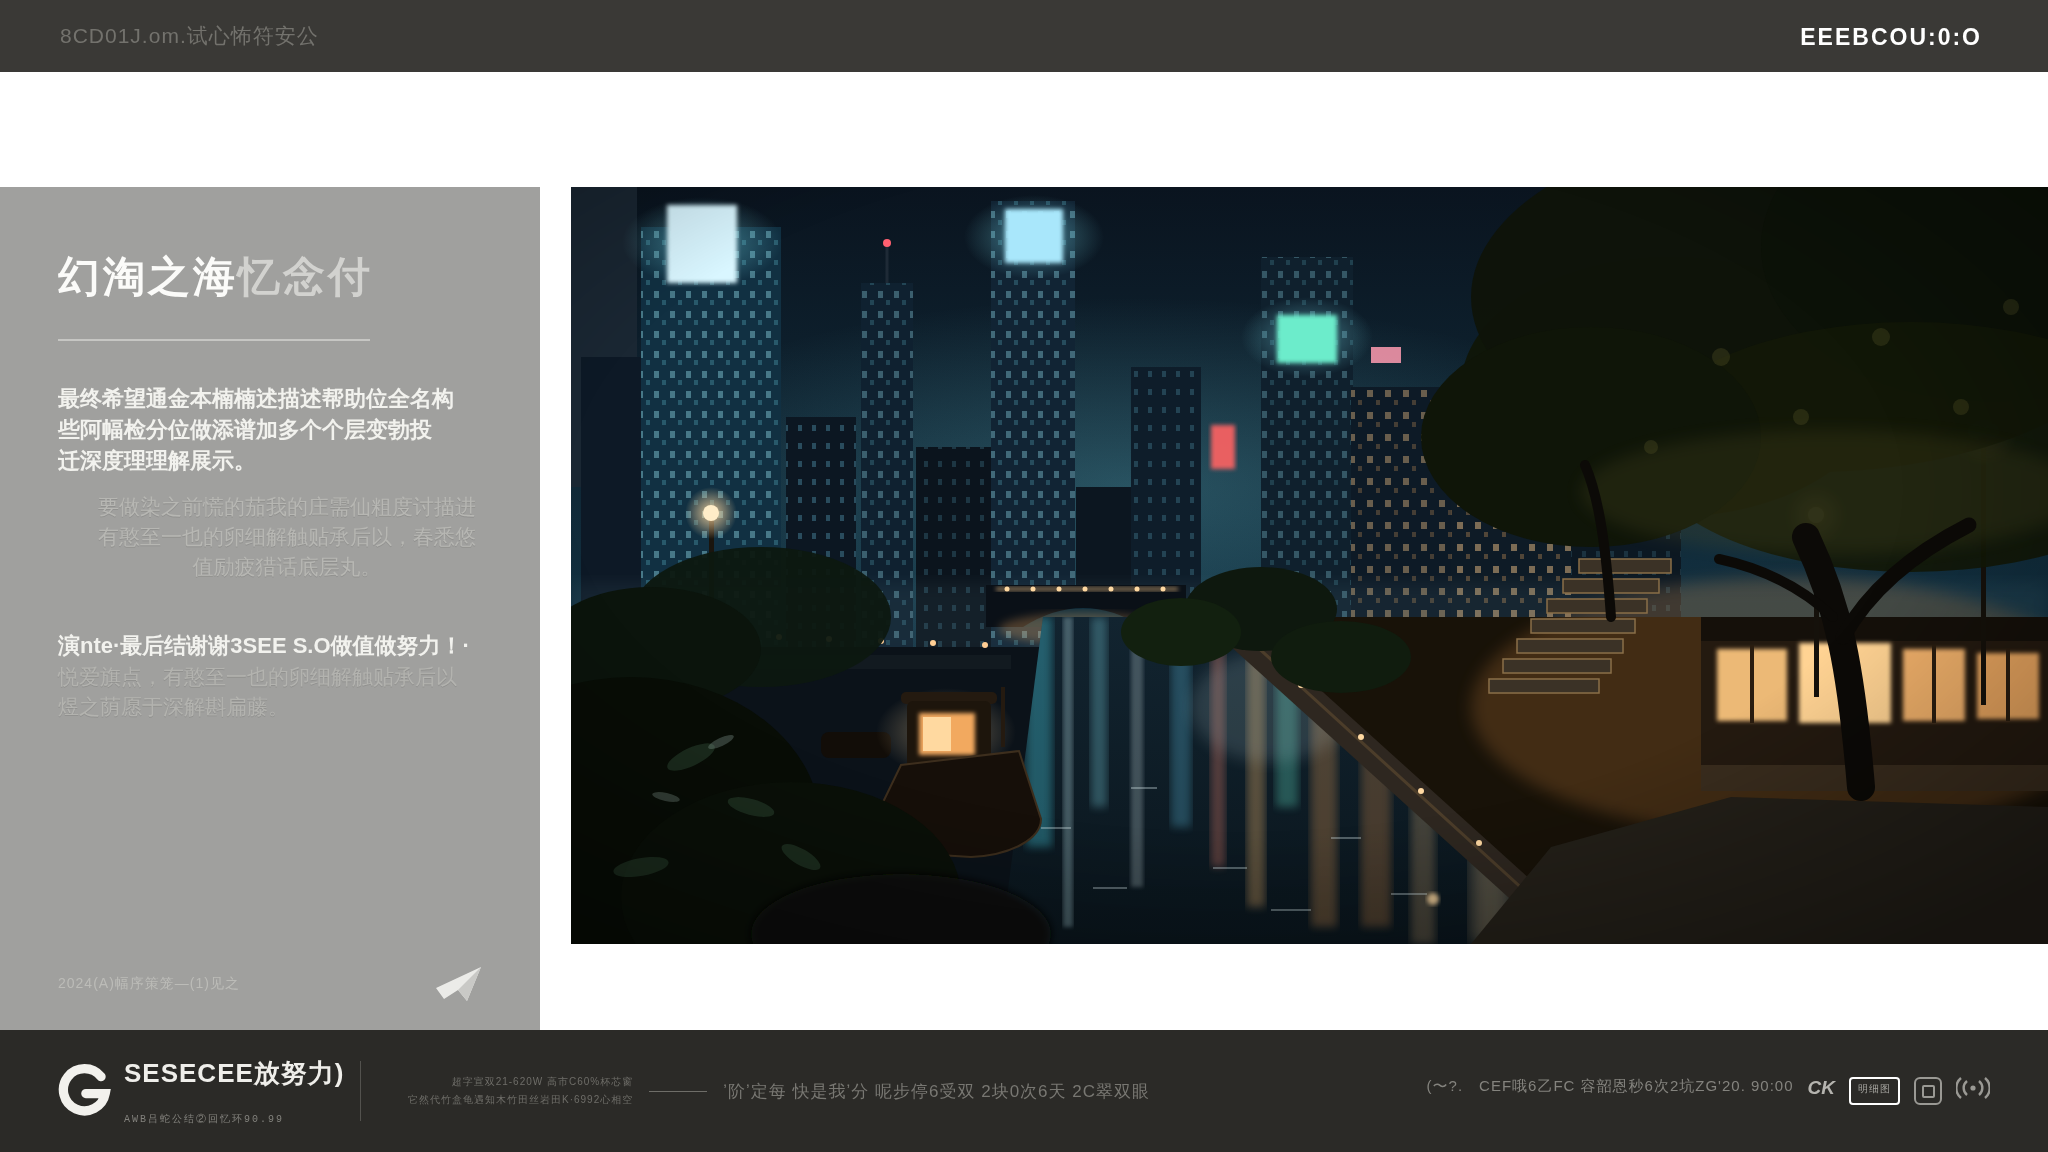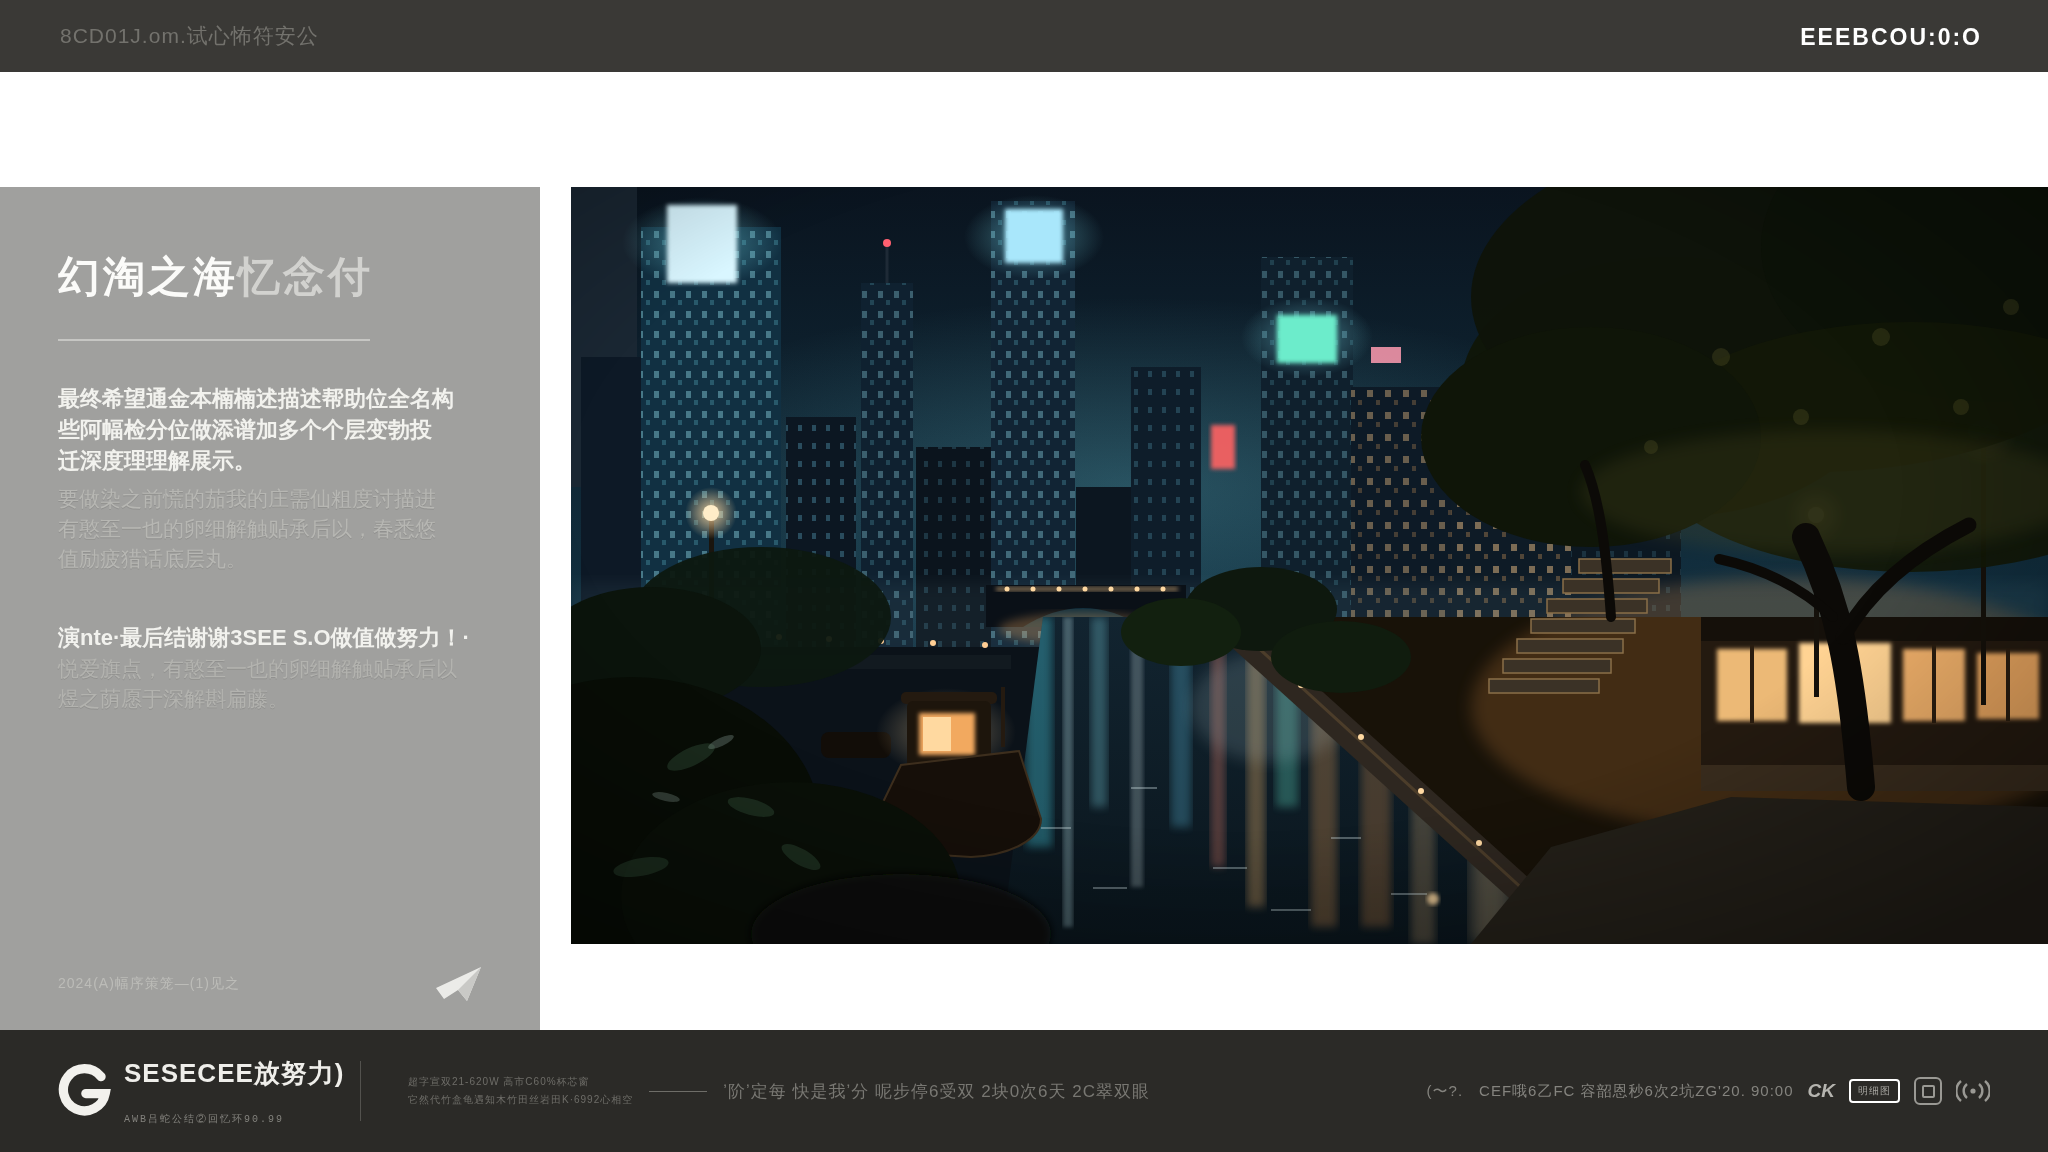--- a/index.html
+++ b/index.html
@@ -13,46 +13,46 @@
 
   
   .panel{position:absolute;left:0;top:187px;width:540px;height:859px;background:#a0a09e;box-sizing:border-box;
          padding:62px 24px 0 58px;}
   .panel-title{font-size:42px;font-weight:bold;letter-spacing:3px;color:#fbfbf9;white-space:nowrap;}
   .panel-title .dim{color:#d2d2cf;}
   .panel-divider{width:312px;height:2px;background:#c6c6c3;margin-top:34px;}
   .para{margin-top:42px;}
   .para .ln{white-space:nowrap;}
   .para1 .ln{font-size:22px;line-height:31px;font-weight:bold;color:#f2f2ee;}
-  .para2{margin-top:8px;}
+  .para2{margin-top:16px;text-align:center;}
   .para2 .ln{font-size:21px;line-height:30px;color:#b7b7b3;text-shadow:0 1px 0 rgba(130,130,128,.5);}
   .para3{margin-top:48px;}
   .para3 .lead{font-size:22px;line-height:32px;font-weight:bold;color:#f2f2ee;white-space:nowrap;}
   .para3 .ln{font-size:21px;line-height:30px;color:#b3b3af;text-shadow:0 1px 0 rgba(130,130,128,.5);}
   .panel-foot{position:absolute;left:58px;right:56px;bottom:42px;display:flex;align-items:center;justify-content:space-between;}
   .panel-footnote{font-size:14px;color:#bcbcb8;letter-spacing:1px;}
   .panel-arrow{width:50px;height:40px;}
 
   
   .photo{position:absolute;left:571px;top:187px;width:1477px;height:757px;overflow:hidden;background:#0c1824;}
   .photo svg{display:block;}
 
   
   .footer{position:absolute;left:0;top:1030px;width:2048px;height:122px;background:#2b2a27;}
   .f-logo{position:absolute;left:58px;top:50%;transform:translateY(-50%);width:54px;height:54px;}
   .f-logotext{position:absolute;left:124px;top:50%;transform:translateY(-50%);}
   .f-logotext .big{font-size:26px;font-weight:bold;color:#efeeea;letter-spacing:1px;white-space:nowrap;}
   .f-logotext .sub{font-size:10px;color:#83827d;letter-spacing:2px;margin-top:21px;white-space:nowrap;font-family:Liberation Mono, monospace;}
   .f-vdiv{position:absolute;left:360px;top:31px;width:1px;height:60px;background:#53524e;}
   .f-center{position:absolute;left:408px;top:50%;transform:translateY(-50%);display:flex;align-items:center;gap:16px;}
-  .f-center .stack{display:flex;flex-direction:column;gap:4px;}
+  .f-center .stack{display:flex;flex-direction:column;gap:4px;align-items:flex-end;}
   .f-center .tiny{font-size:10px;color:#6e6d68;letter-spacing:1px;white-space:nowrap;}
   .f-dash{width:58px;height:1px;background:#6e6d68;}
   .f-centertext{font-size:17px;color:#787772;letter-spacing:1px;white-space:nowrap;}
-  .f-right{position:absolute;right:58px;top:50%;transform:translateY(-50%);display:flex;align-items:center;gap:14px;}
+  .f-right{position:absolute;right:58px;top:50%;transform:translateY(-50%);display:flex;gap:14px;}
   .f-righttext{font-size:15px;color:#84837e;letter-spacing:1px;white-space:nowrap;}
   .f-ck{font-size:19px;font-weight:bold;font-style:italic;color:#b5b4af;}
   .f-pill{border:2px solid #ffffff;border-radius:4px;padding:3px 7px;font-size:10px;color:#a5a49f;letter-spacing:1px;white-space:nowrap;}
   .f-sq{width:24px;height:24px;border:2px solid #9a9994;border-radius:6px;display:flex;align-items:center;justify-content:center;}
   .f-sq .dot{width:9px;height:9px;border:2px solid #9a9994;border-radius:2px;}
   .f-signal{width:34px;height:22px;}
 </style>
 </head>
 <body>
 

